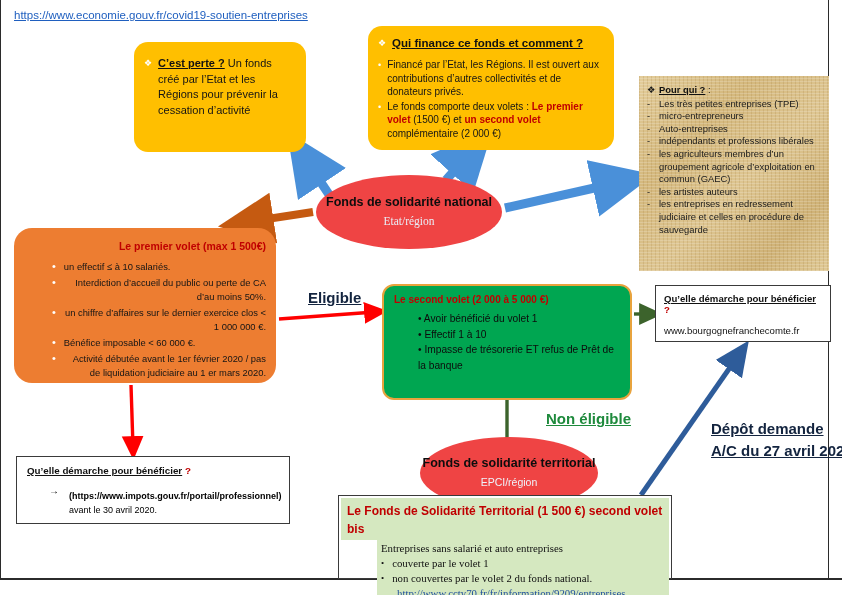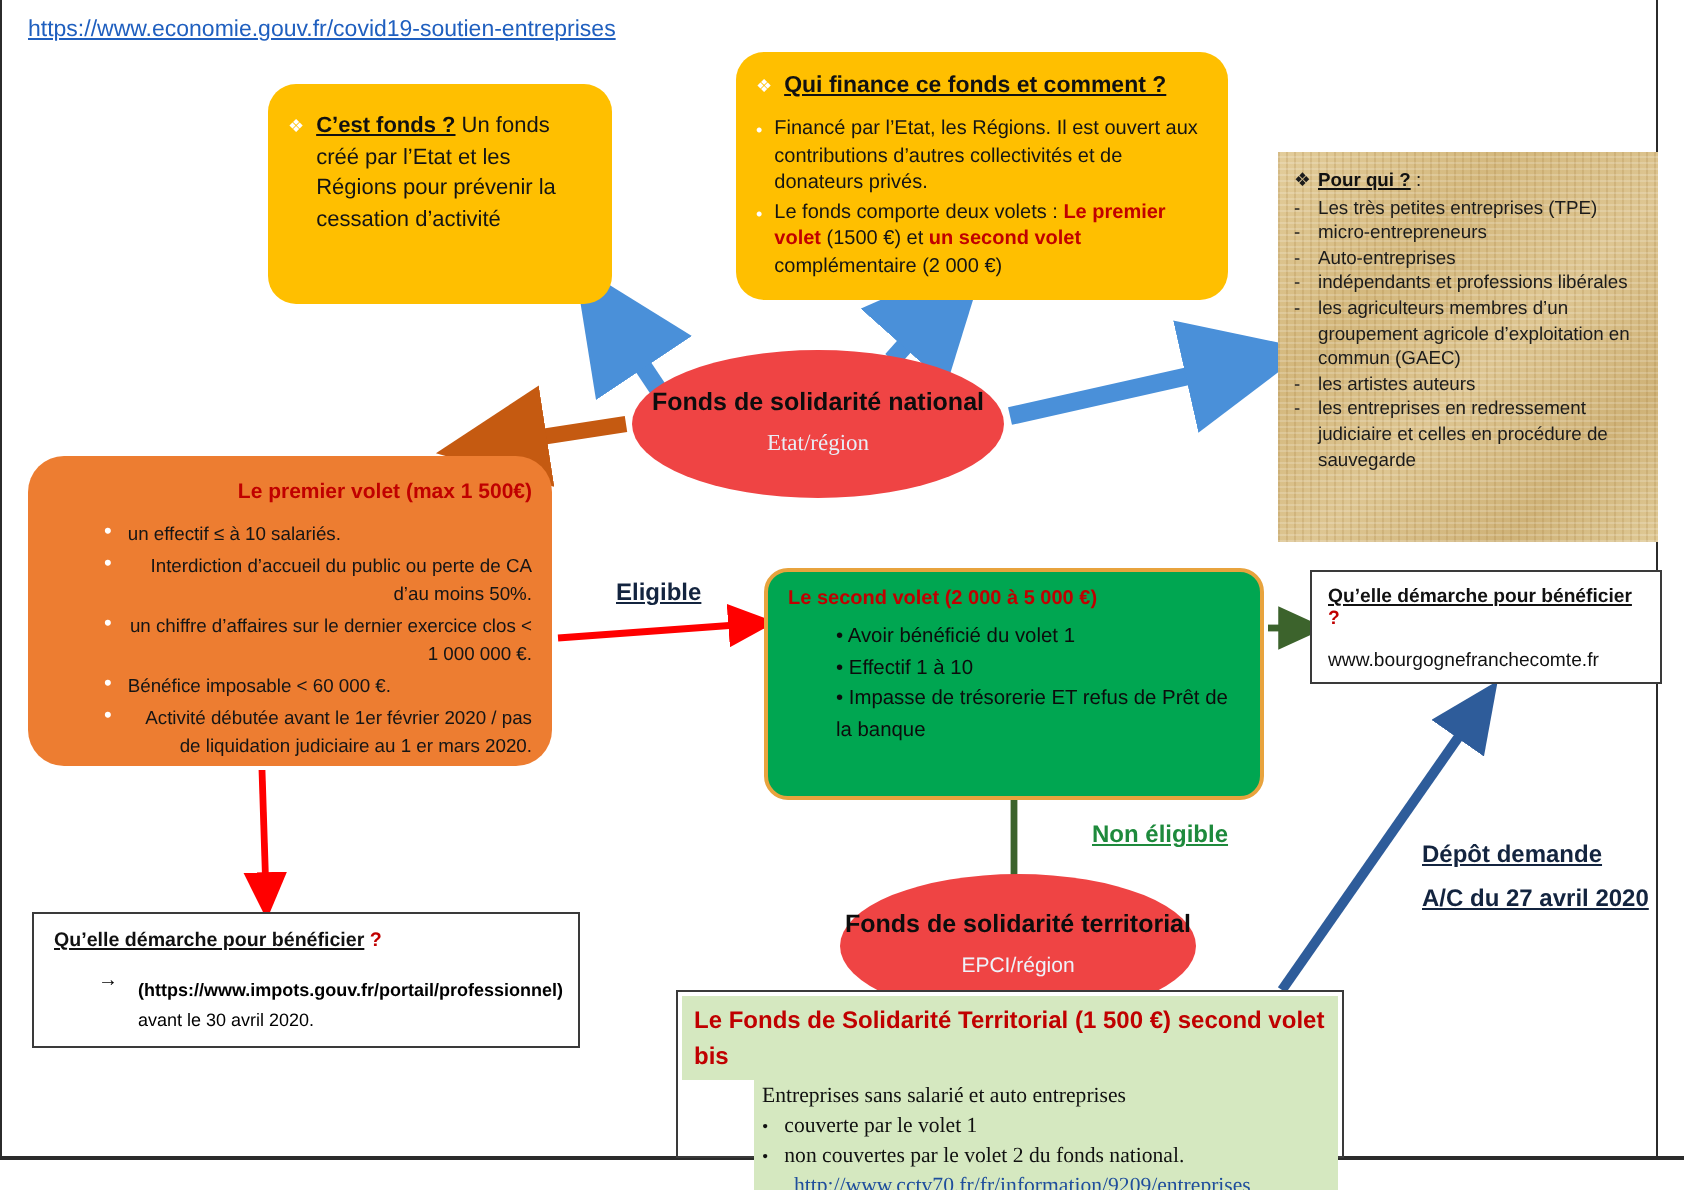--- a/index.html
+++ b/index.html
@@ -229,21 +229,21 @@
     color:#111111;
   }
   #box-fst .li{display:flex; align-items:flex-start;}
   #box-fst .dot{flex:0 0 auto; margin-right:8px; font-size:9px; line-height:15px;}
   #box-fst .lnk{ color:#1F4E9C; text-decoration:underline; }
 
   
   .mini-label{
     font-weight:bold;
     text-decoration:underline;
-    font-size:12px;
+    font-size:15px;
     color:#13243f;
     white-space:nowrap;
   }
   #label-eligible{ top:289px; left:308px; }
   #label-non-eligible{ top:410px; left:546px; color:#1E8A3C;}
   #label-depot-1{ top:420px; left:711px; }
   #label-depot-2{ top:442px; left:711px; }
 
   
   #wires{position:absolute; top:0; left:0; width:842px; height:595px; pointer-events:none;}
@@ -312,21 +312,21 @@
       <path d="M641,495 L738,356" stroke="#2E5C9A" stroke-width="5" fill="none" marker-end="url(#mkNavy)"></path>
     </g>
   </svg>
 
   <a class="abs" id="url-link" href="#">https://www.economie.gouv.fr/covid19-soutien-entreprises</a>
 
   <div class="abs yellow-box" id="box-quoi">
     <div class="bullet-row body">
       <span class="bullet-mark diamond">❖</span>
       <span class="bullet-text">
-        <span class="hd-underline">C’est fonds ?</span><span> Un fonds créé par l’Etat et les Régions pour prévenir la cessation d’activité</span>
+        <span class="hd-underline">C’est perte ?</span><span> Un fonds créé par l’Etat et les Régions pour prévenir la cessation d’activité</span>
       </span>
     </div>
   </div>
 
   <div class="abs yellow-box" id="box-finance">
     <div class="bullet-row title">
       <span class="bullet-mark diamond">❖</span>
       <span class="bullet-text hd-underline">Qui finance ce fonds et comment ?</span>
     </div>
     <div class="body">

